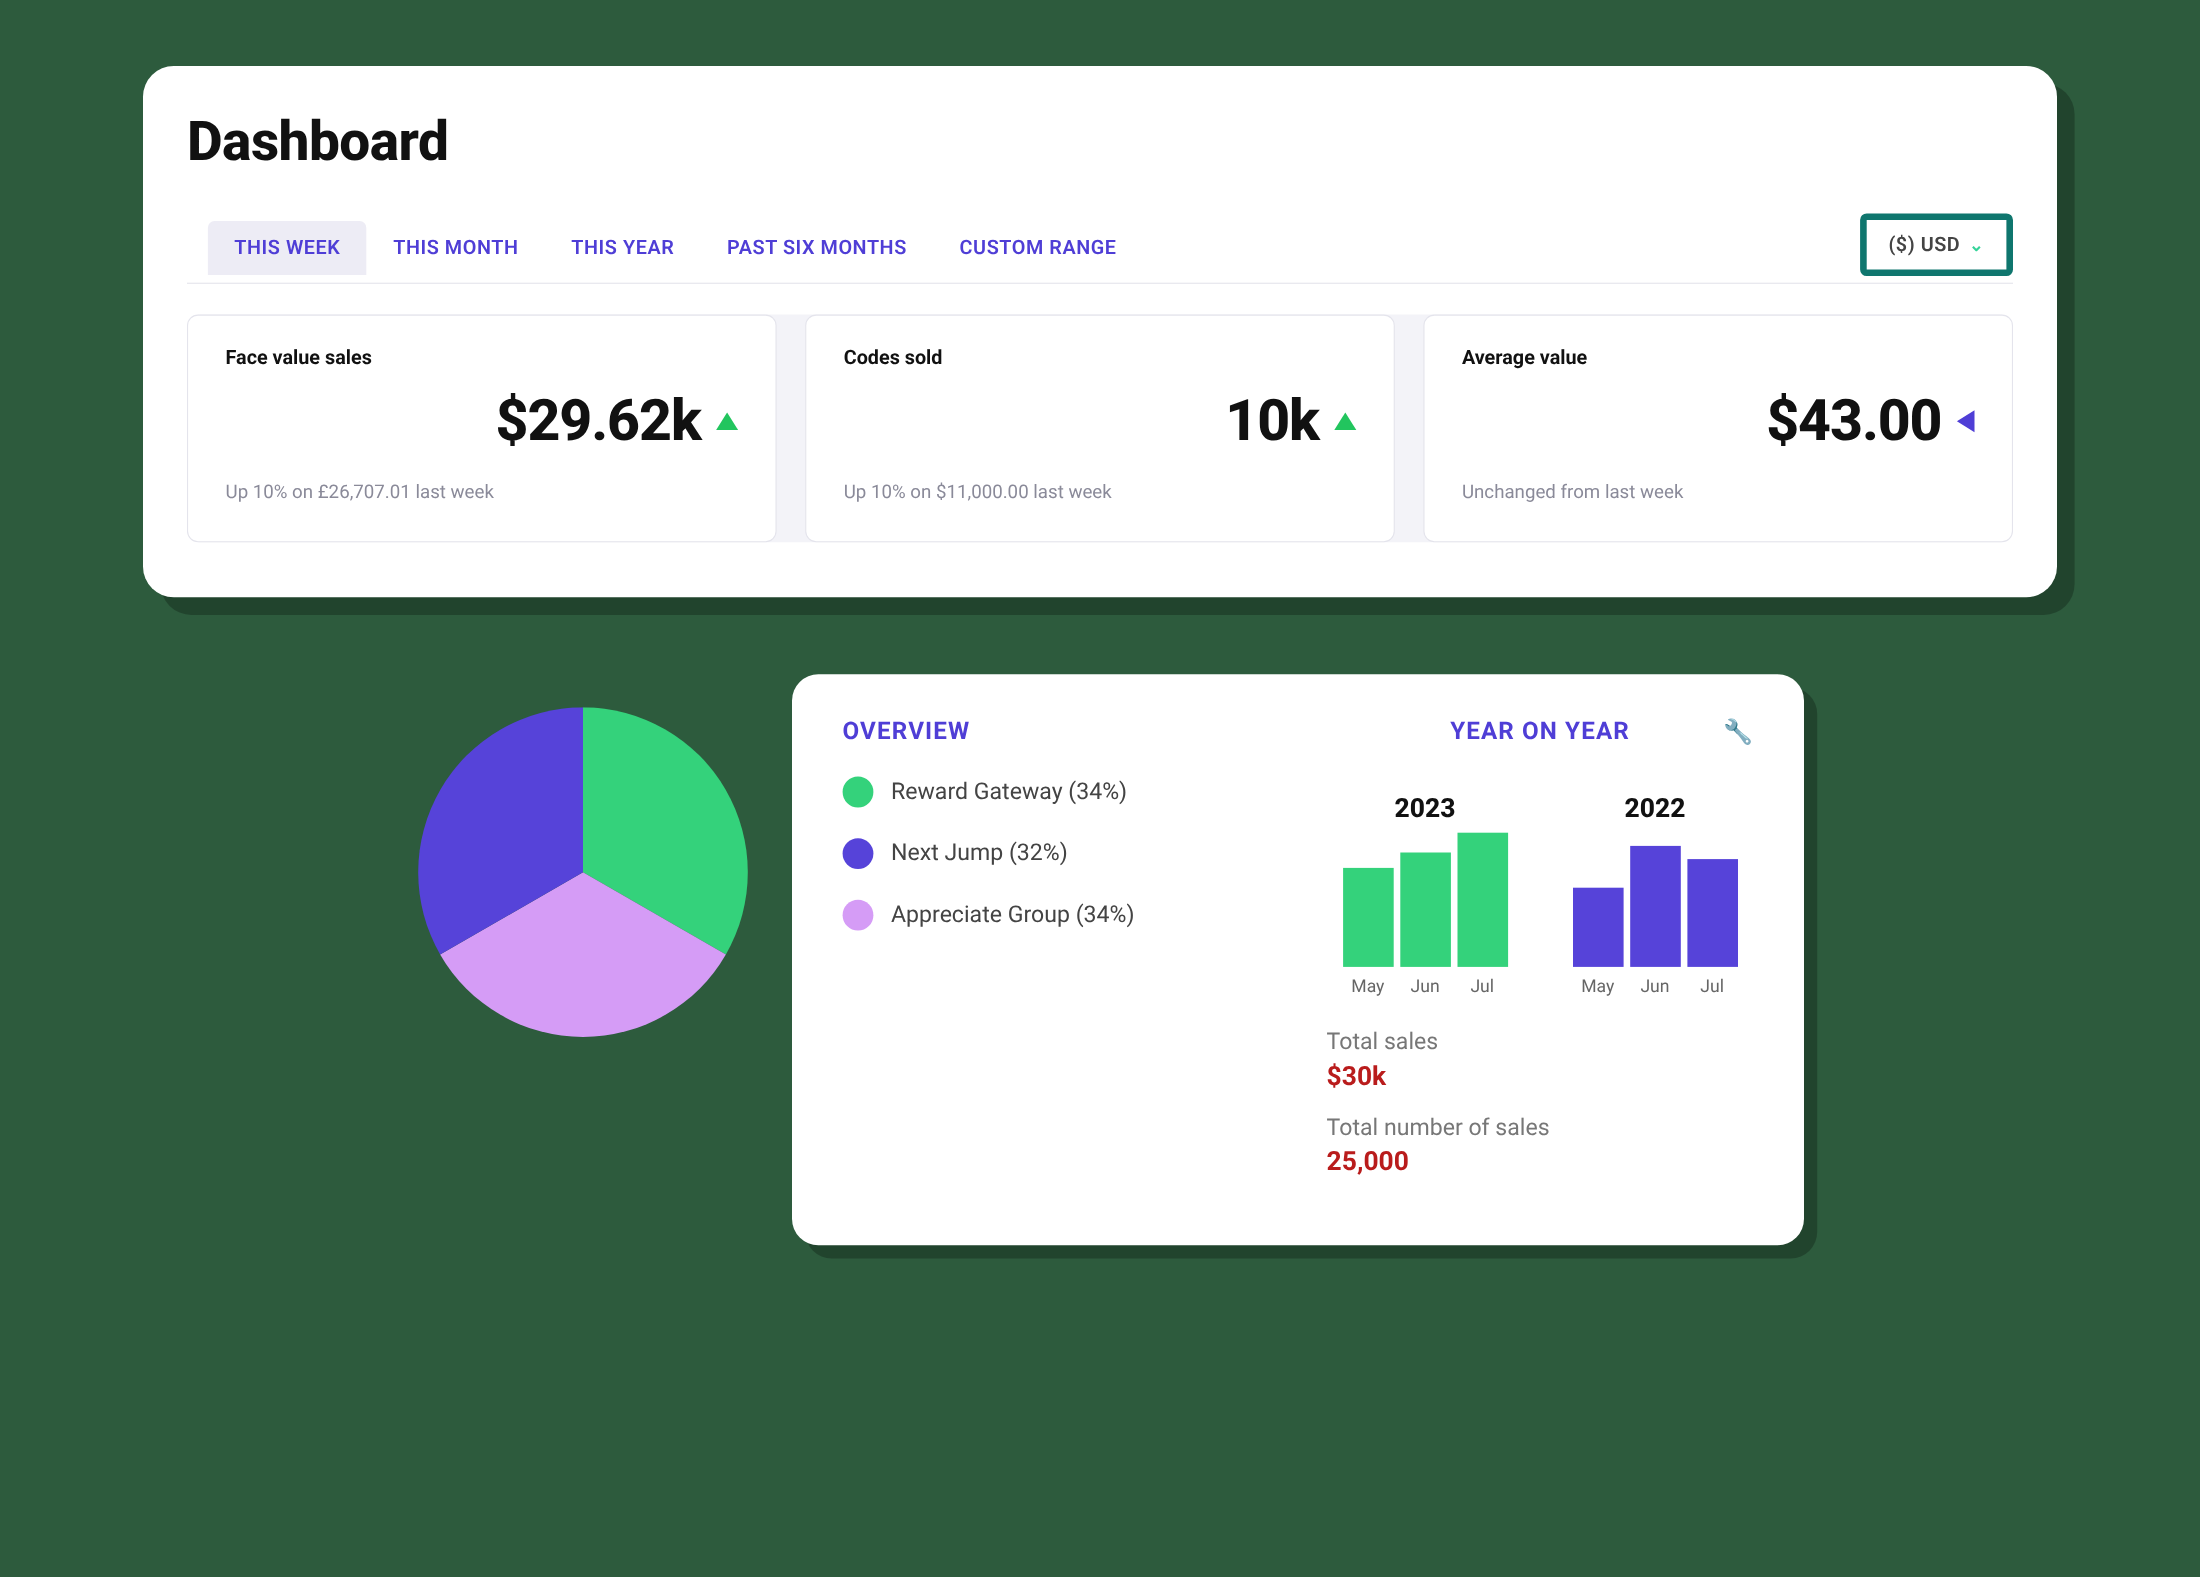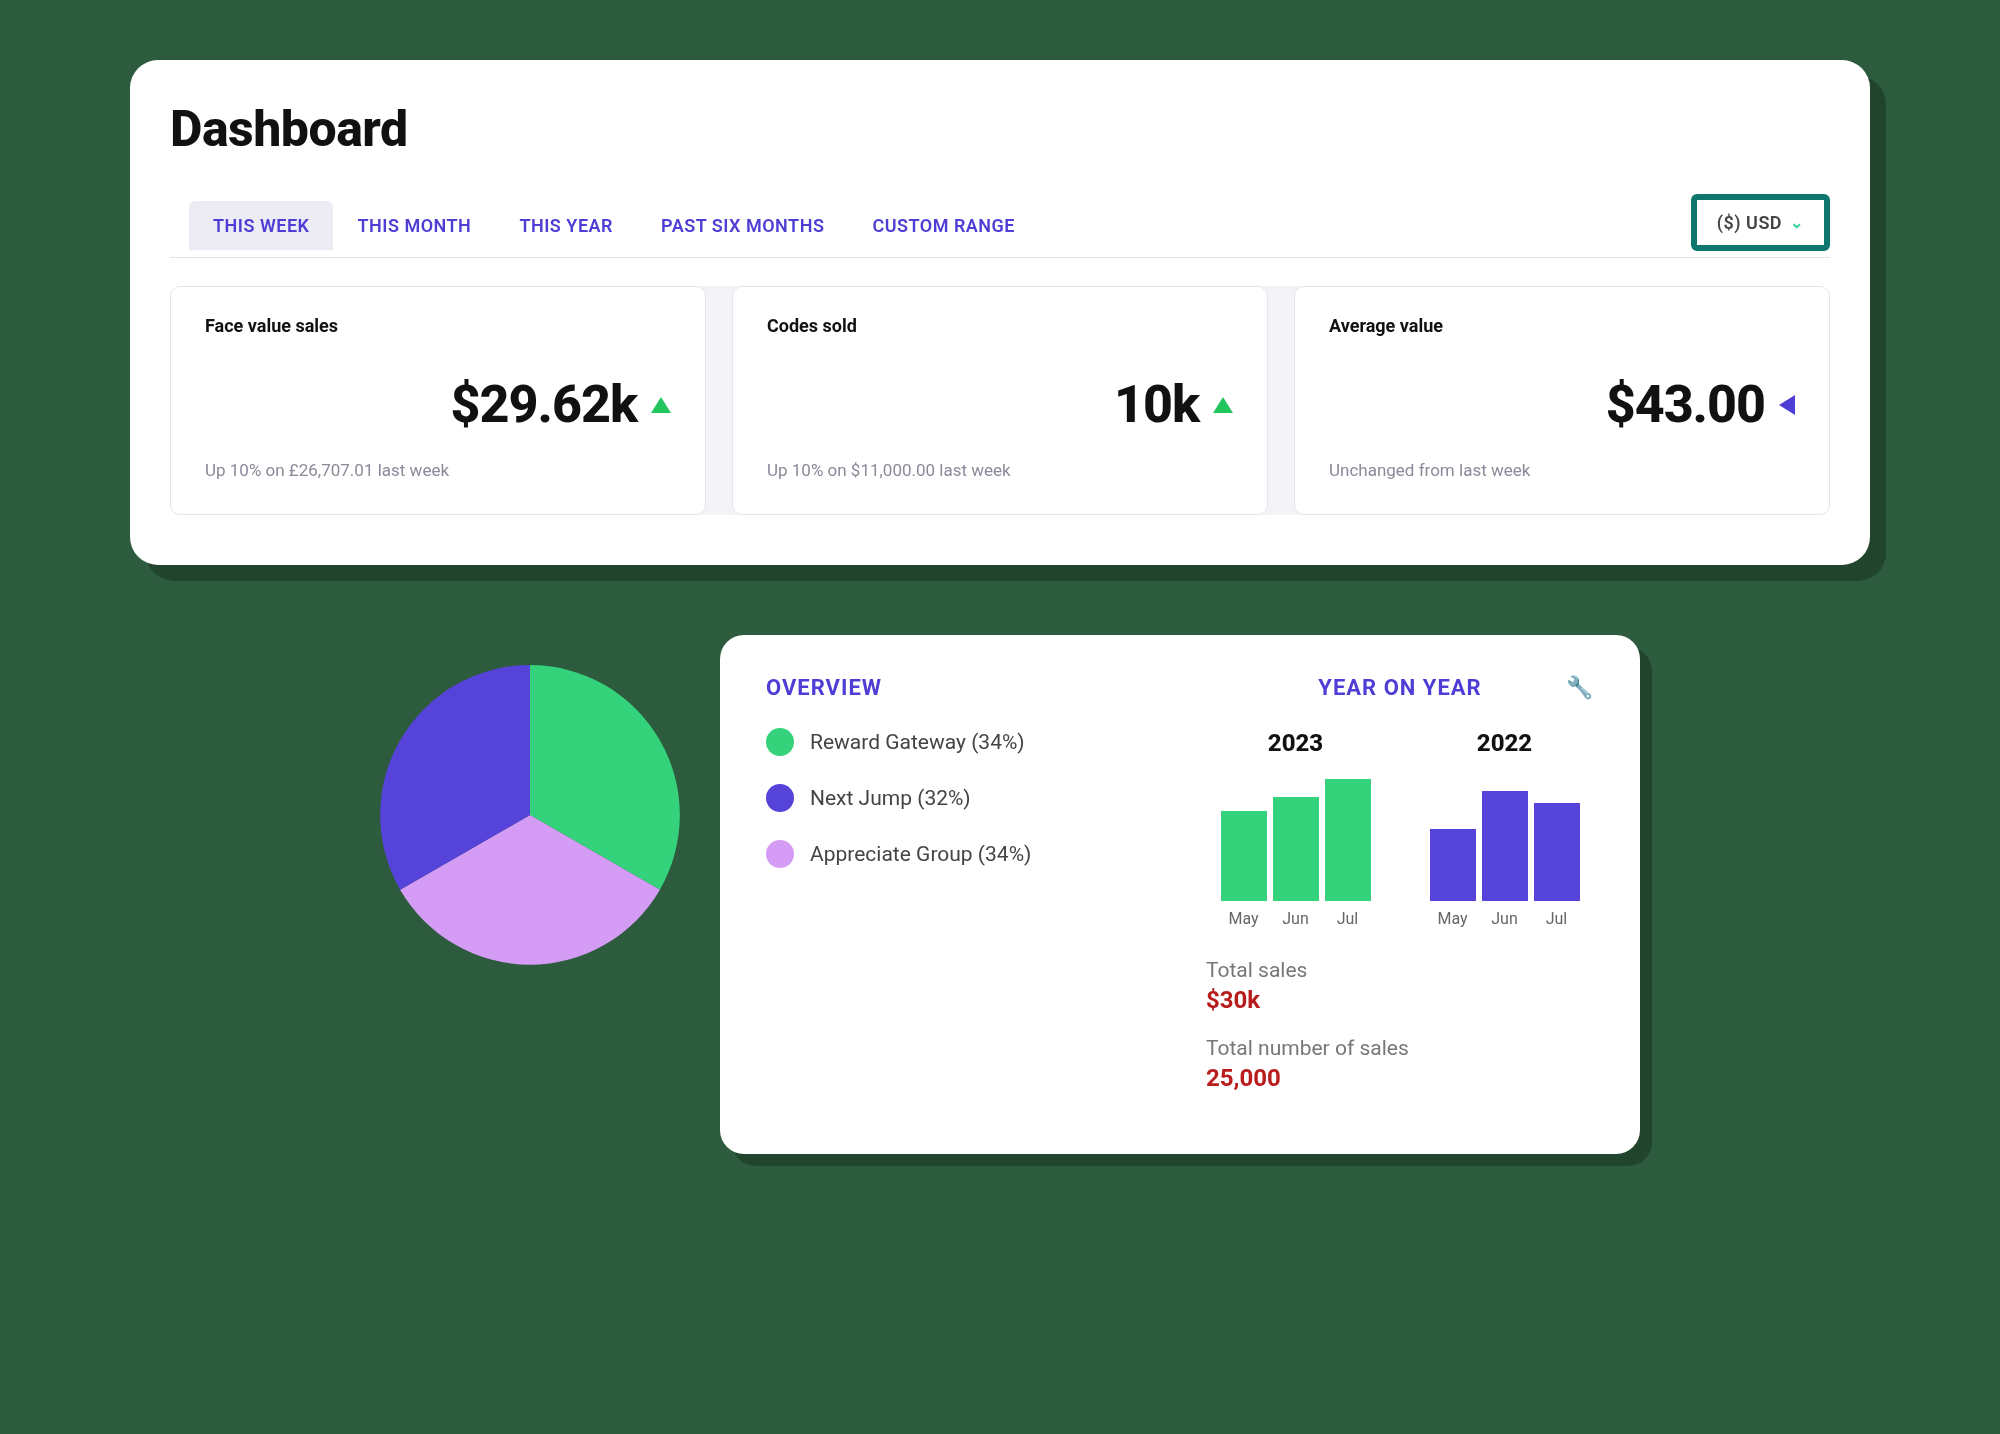--- a/index.html
+++ b/index.html
@@ -77,21 +77,21 @@
     flex: 1;
     background: #fff;
     border: 1px solid #e4e4ec;
     border-radius: 10px;
     padding: 28px 34px 34px;
   }
   .metric-label {
     font-size: 18px;
     font-weight: 700;
     color: #111;
-    margin-bottom: 38px;
+    margin-bottom: 16px;
   }
   .metric-value-row {
     display: flex;
     align-items: center;
     gap: 14px;
     margin-bottom: 25px;
     justify-content: flex-end;
   }
   .metric-value {
     font-size: 52px;
@@ -180,21 +180,20 @@
     gap: 30px;
     margin-bottom: 30px;
     align-items: flex-end;
     height: 200px;
   }
   .bar-group { flex: 1; text-align: center; }
   .bar-year {
     font-size: 24px;
     font-weight: 800;
     color: #111;
-    margin-bottom: 14px;
   }
   .bars {
     display: flex;
     gap: 6px;
     align-items: flex-end;
     justify-content: center;
     height: 130px;
   }
   .bar {
     width: 46px;

